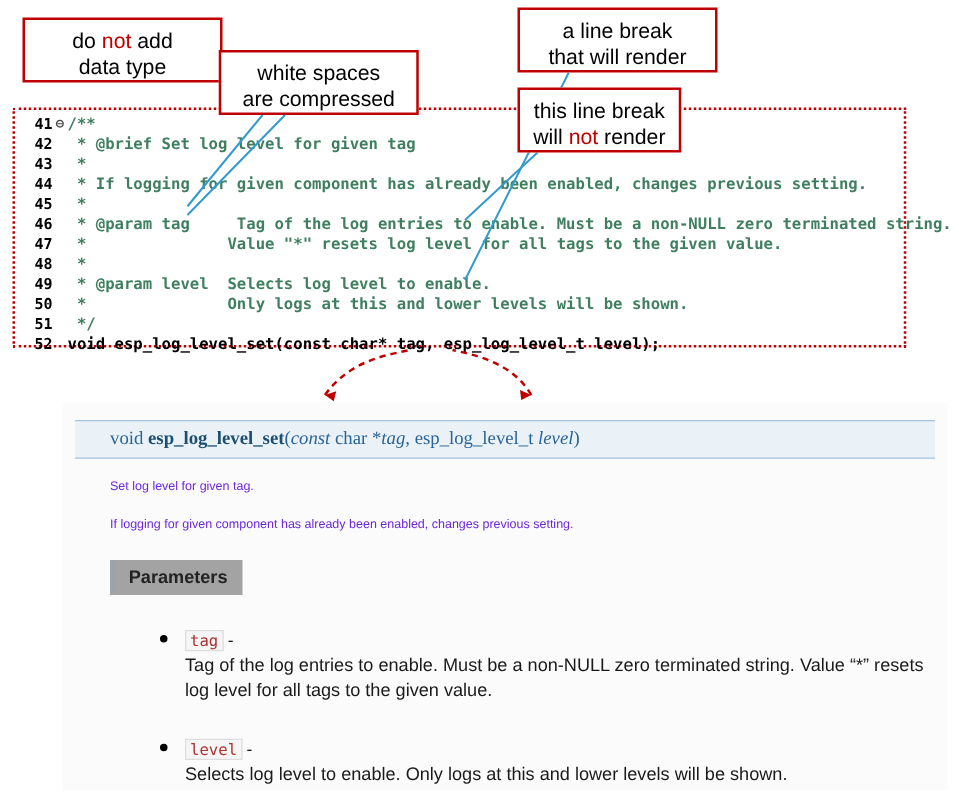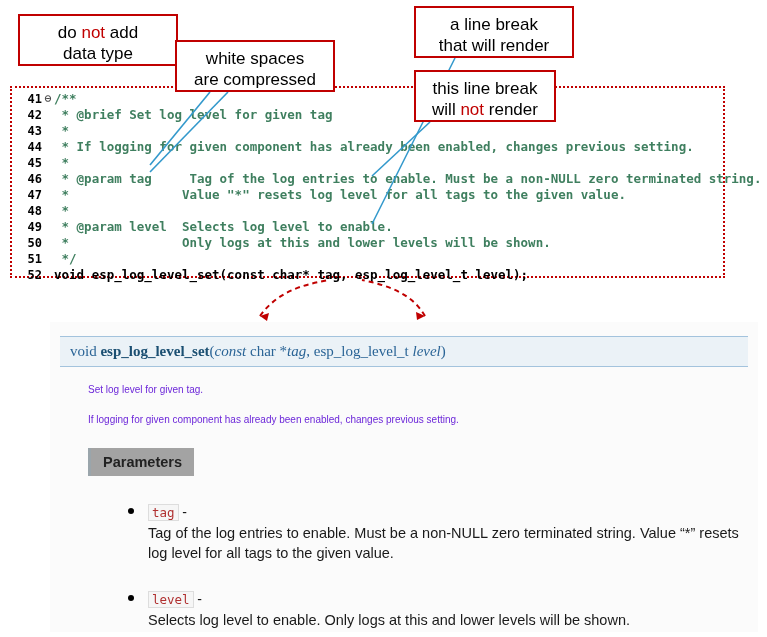--- a/index.html
+++ b/index.html
@@ -46,21 +46,21 @@
   }
   #callout-linebreak-renders {
     left: 414px;
     top: 6px;
     width: 160px;
     height: 52px;
   }
   #callout-linebreak-no-render {
     left: 414px;
     top: 70px;
-    width: 142px;
+    width: 131px;
     height: 52px;
   }
 
   
   .leader {
     position: absolute;
     z-index: 4;
     pointer-events: none;
   }
 
@@ -129,21 +129,21 @@
     background: #fbfbfb;
     box-sizing: border-box;
     z-index: 1;
     font-family: "Liberation Sans", sans-serif;
   }
   #doc-signature {
     margin: 14px 10px 0 10px;
     background: #ebf2f7;
     border-top: 1px solid #a3c3dd;
     border-bottom: 1px solid #a3c3dd;
-    padding: 6px 10px;
+    padding: 6px 28px;
     font-size: 15px;
     color: #2a6496;
     font-family: "Liberation Serif", serif;
   }
   #doc-signature .sig-kw {
     color: #2a6496;
   }
   #doc-signature .sig-name {
     font-weight: bold;
     color: #1b4f72;

